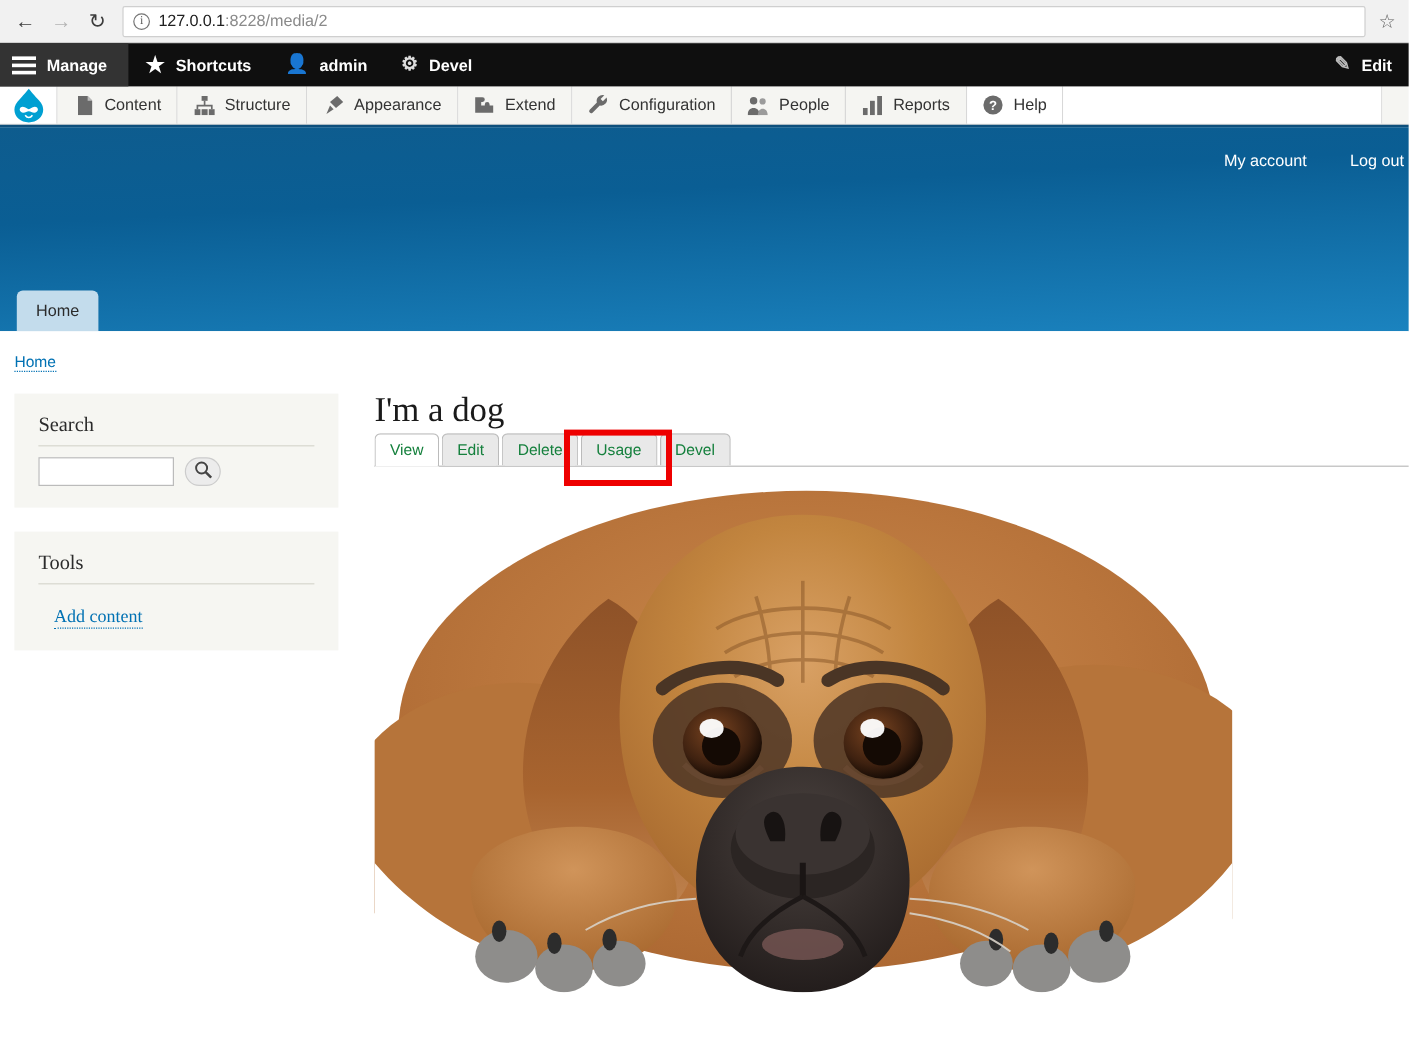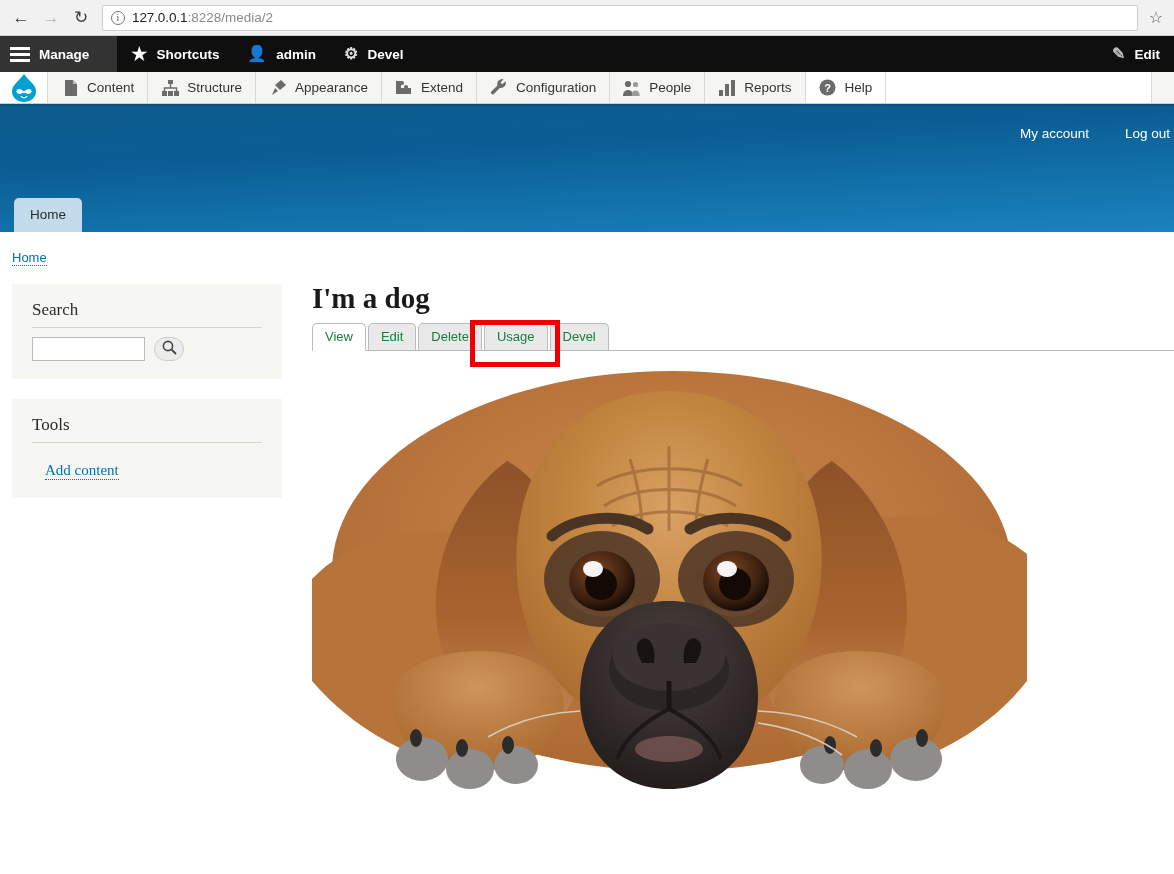--- a/index.html
+++ b/index.html
@@ -78,21 +78,21 @@
     align-items: center;
     gap: 9px;
     padding: 0 14px;
     color: #fff;
     font-weight: bold;
     white-space: nowrap;
   }
   .tb-item.manage {
     background: #333333;
     padding-left: 10px;
-    padding-right: 28px;
+    padding-right: 18px;
   }
   .tb-spacer { flex: 1; }
   .tb-right {
     display: flex; align-items: center; gap: 9px;
     padding: 0 14px 0 10px;
     font-weight: bold;
     overflow: hidden;
   }
   .ic { display: inline-block; flex: 0 0 auto; }
   .ic-hamburger { width: 20px; height: 15px; position: relative; }
@@ -131,21 +131,21 @@
     color: #333;
     white-space: nowrap;
   }
   .am-item.last-item { background: #ffffff; }
   .am-fill { flex: 1; background: #ffffff; border-right: 1px solid #d8d8d8; }
   .am-edge { width: 22px; background: #f5f5f2; }
   .am-ic { width: 18px; height: 18px; display: inline-flex; align-items:center; justify-content:center; flex: 0 0 auto; }
 
   
   .site-header {
-    height: 128px;
+    height: 172px;
     background: linear-gradient(177deg, #0e5c8e 0%, #0a5e94 35%, #1b83bf 100%);
     position: relative;
     color: #fff;
     border-top: 2px solid #0d4f7c;
   }
   .user-links {
     position: absolute;
     top: 20px; right: 0;
     display: flex; gap: 36px;
     font-size: 13.5px;
@@ -236,23 +236,23 @@
     font-family: "Liberation Serif", serif;
     font-size: 15px;
     text-decoration: none;
     border-bottom: 1px dotted #0071b3;
   }
 
   .main-col { flex: 1; padding-left: 30px; min-width: 0; position: relative; }
   .page-title {
     font-family: "Liberation Serif", serif;
     font-size: 29px;
-    font-weight: bold;
+    font-weight: normal;
     color: #1a1a1a;
-    margin: 0 0 10px 0;
+    margin: 0 0 4px 0;
     line-height: 1;
   }
 
   
   .tabs {
     display: flex;
     align-items: flex-end;
     position: relative;
     border-bottom: 1px solid #bbb;
     height: 28px;

